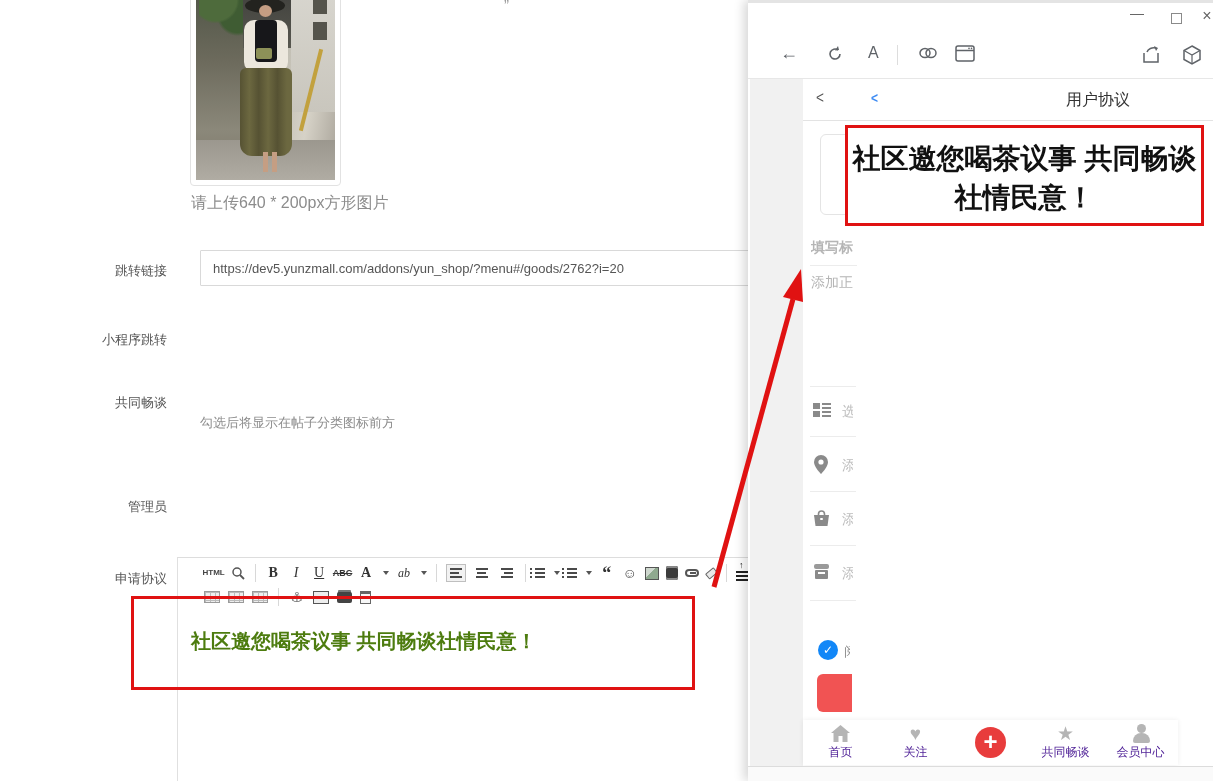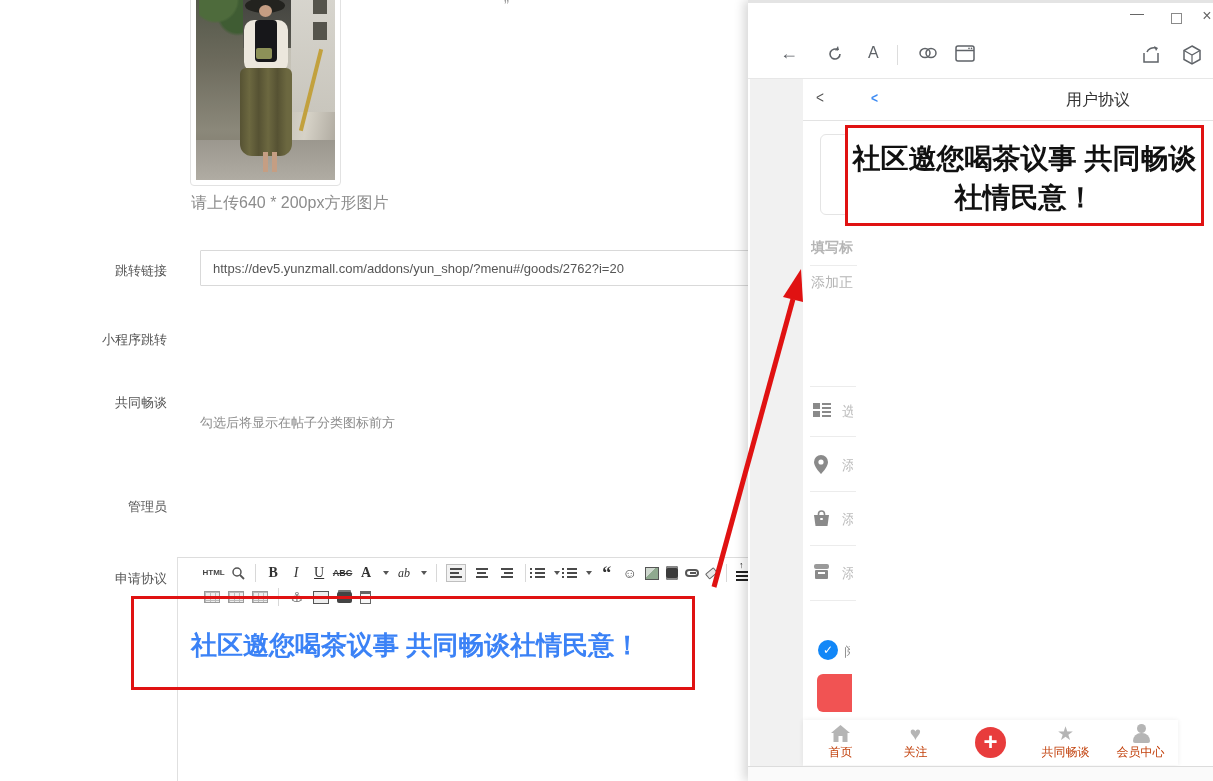--- a/index.html
+++ b/index.html
@@ -64,21 +64,21 @@
   .linkic:after { content:""; position:absolute; left:3px; top:1px; width:6px; height:2px; background:#555; }
   .eraser { width:12px; height:7px; background:#e9e9e9; border:1px solid #666; transform:rotate(-40deg); border-radius:1px; }
   .indentic { display:inline-flex; flex-direction:column; gap:2px; position:relative; padding-top:6px; }
   .indentic span{display:block;height:2px;width:12px;background:#222;}
   .indentic:before{content:"↑";position:absolute;top:-5px;left:3px;font-size:9px;color:#222;}
   .tablic { width:16px; height:12px; border:1px solid #9a9a9a; background:
     linear-gradient(#bbb 1px,transparent 1px) 0 0/100% 4px,
     linear-gradient(90deg,#bbb 1px,transparent 1px) 0 0/5px 100%, #eee; }
   .printic { width:15px; height:11px; background:#444; border-radius:2px; box-shadow:0 -3px 0 -1px #777; }
   .pasteic { width:11px; height:13px; border:1px solid #666; background:#f7f7f7; box-shadow:inset 0 2px 0 #666; }
-  .ed-heading { position:absolute; left:13px; top:70px; width:545px; font-size:26px; font-weight:900; color:#3b82f6;
+  .ed-heading { position:absolute; left:13px; top:70px; width:545px; font-size:20px; font-weight:900; color:#4d7c0f;
     letter-spacing:0px; white-space:nowrap; font-family:"Liberation Sans","DejaVu Sans",sans-serif; }
   .redbox-left { position:absolute; left:131px; top:596px; width:564px; height:94px; border:3px solid #e01212; z-index:40; }
   
   #pwin { position:absolute; left:748px; top:0; width:465px; height:781px; background:#fff;
     border-top:3px solid #e4e4e4; box-shadow:-4px 0 10px rgba(0,0,0,.16); }
   .wc { position:absolute; top:6px; color:#666; font-size:14px; width:30px; text-align:center; }
   .wc-max { top:10px; width:11px; height:11px; border:1px solid #8a8a8a; }
   .pw-toolbar { position:absolute; left:0; top:30px; width:100%; height:46px; border-bottom:1px solid #e7e7e7; }
   .pti { position:absolute; top:12px; color:#5f6368; }
   .pt-sep { position:absolute; top:12px; width:1px; height:20px; background:#ddd; }
@@ -94,21 +94,21 @@
   .pdiv { position:absolute; left:62px; height:1px; background:#ececec; }
   .prow-ic { position:absolute; left:65px; color:#8a8a8a; }
   .prow-tx { position:absolute; left:94px; width:11px; overflow:hidden; font-size:14px; color:#bdbdbd; white-space:nowrap; }
   .agree { position:absolute; left:70px; top:637px; width:20px; height:20px; border-radius:50%; background:#1287f7;
     color:#fff; font-size:12px; text-align:center; line-height:20px; font-weight:bold; }
   .agree-tx { position:absolute; left:96px; top:640px; width:6px; overflow:hidden; font-size:13px; color:#888; white-space:nowrap; }
   .pubbtn { position:absolute; left:69px; top:671px; width:35px; height:38px; background:#f15353; border-radius:6px 0 0 6px; }
   .tabbar { position:absolute; left:55px; top:717px; width:375px; height:45px; background:#fff;
     box-shadow:0 0 5px rgba(0,0,0,.07); display:flex; align-items:center; }
   .tab { flex:1; display:flex; flex-direction:column; align-items:center; justify-content:center; gap:1px; }
-  .tab .lab { font-size:12px; color:#c2410c; }
+  .tab .lab { font-size:12px; color:#4c1d95; }
   .tab .glyph { font-size:19px; color:#b5b5b5; line-height:19px; }
   .plusbtn { width:31px; height:31px; border-radius:50%; background:#e83c3c; color:#fff; font-size:24px;
     line-height:29px; text-align:center; font-weight:bold; }
   .person { position:relative; width:20px; height:19px; }
   .person:before { content:""; position:absolute; left:6px; top:0; width:9px; height:9px; border-radius:50%; background:#b5b5b5; }
   .person:after { content:""; position:absolute; left:2px; top:9px; width:17px; height:10px; border-radius:8px 8px 2px 2px; background:#b5b5b5; }
   .pw-bottom { position:absolute; left:0; top:763px; width:100%; height:18px; background:#fafafa; border-top:1px solid #dcdcdc; }
   .redbox-right { position:absolute; left:97px; top:122px; width:359px; height:101px; border:3px solid #e01212;
     background:#fff; z-index:45; text-align:center; overflow:visible; }
   .rb-line { font-size:28px; font-weight:900; color:#111; white-space:nowrap; line-height:39px; }

